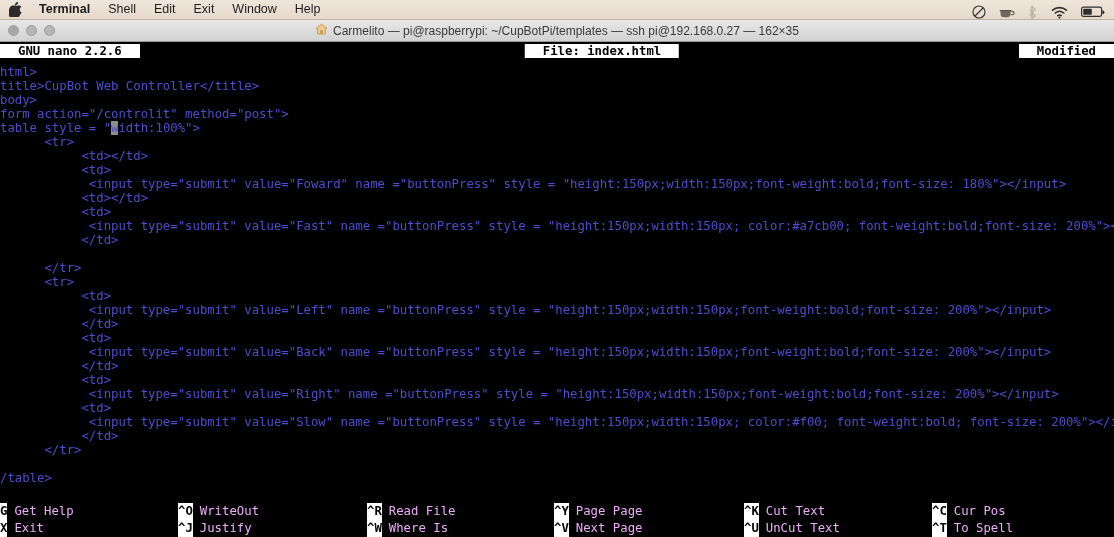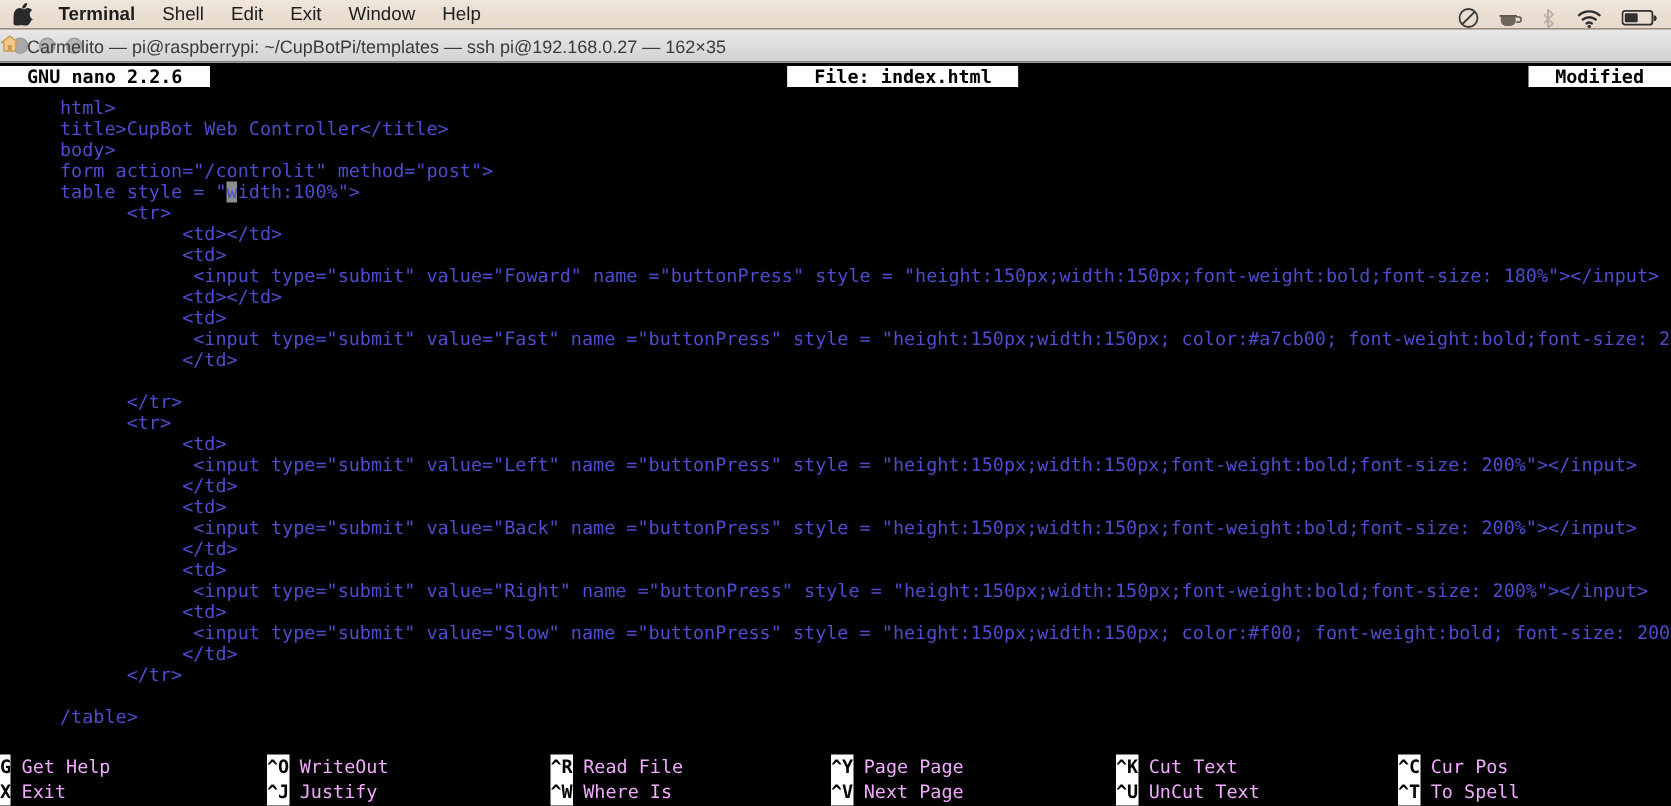--- a/index.html
+++ b/index.html
@@ -39,21 +39,21 @@
     display:flex; align-items:center;
     font-family:"Liberation Sans", sans-serif;
   }
   .lights{ display:flex; align-items:center; gap:7px; padding-left:8px; }
   .light{ width:11px; height:11px; border-radius:50%; background:#b6b6b6;
           border:1px solid #9d9d9d; }
   .light.first{ background:#a8a8a8; }
   .win-title{
     position:absolute; left:0; right:0; text-align:center;
     font-size:12px; color:#3a3a3a; white-space:nowrap;
-    display:flex; align-items:center; gap:5px;
+    display:flex; align-items:center; justify-content:center; gap:5px;
   }
   .home-ico{ display:inline-block; vertical-align:-2px; }
 
   
   .term{
     position:absolute; top:42px; left:0; width:1114px; height:495px;
     background:#000; color:#fff;
     font-family:"DejaVu Sans Mono", monospace;
     font-size:12.3px; line-height:14px;
   }
@@ -69,21 +69,21 @@
   .nh-version{ left:0; }
   .nh-file{ left:50%; transform:translateX(-50%);margin-left:45px; }
   .nh-mod{ right:0; }
 
   .code{
     position:absolute; top:23px; left:0; width:1114px; height:432px;
     color:#4d4dcf;
     white-space:pre;
     overflow:hidden;
   }
-  .code .ln{ height:14px; line-height:14px; white-space:pre;margin-left:40px; }
+  .code .ln{ height:14px; line-height:14px; white-space:pre; }
   .cursor{ background:#8d8d8d; color:#4d4dcf; }
 
   
   .shortcuts{
     position:absolute; left:0; bottom:0; width:1114px; height:34px;
     background:#000;
     font-size:12.3px; line-height:17px;
   }
   .sc-row{ position:relative; height:17px; width:100%; }
   .sc{

